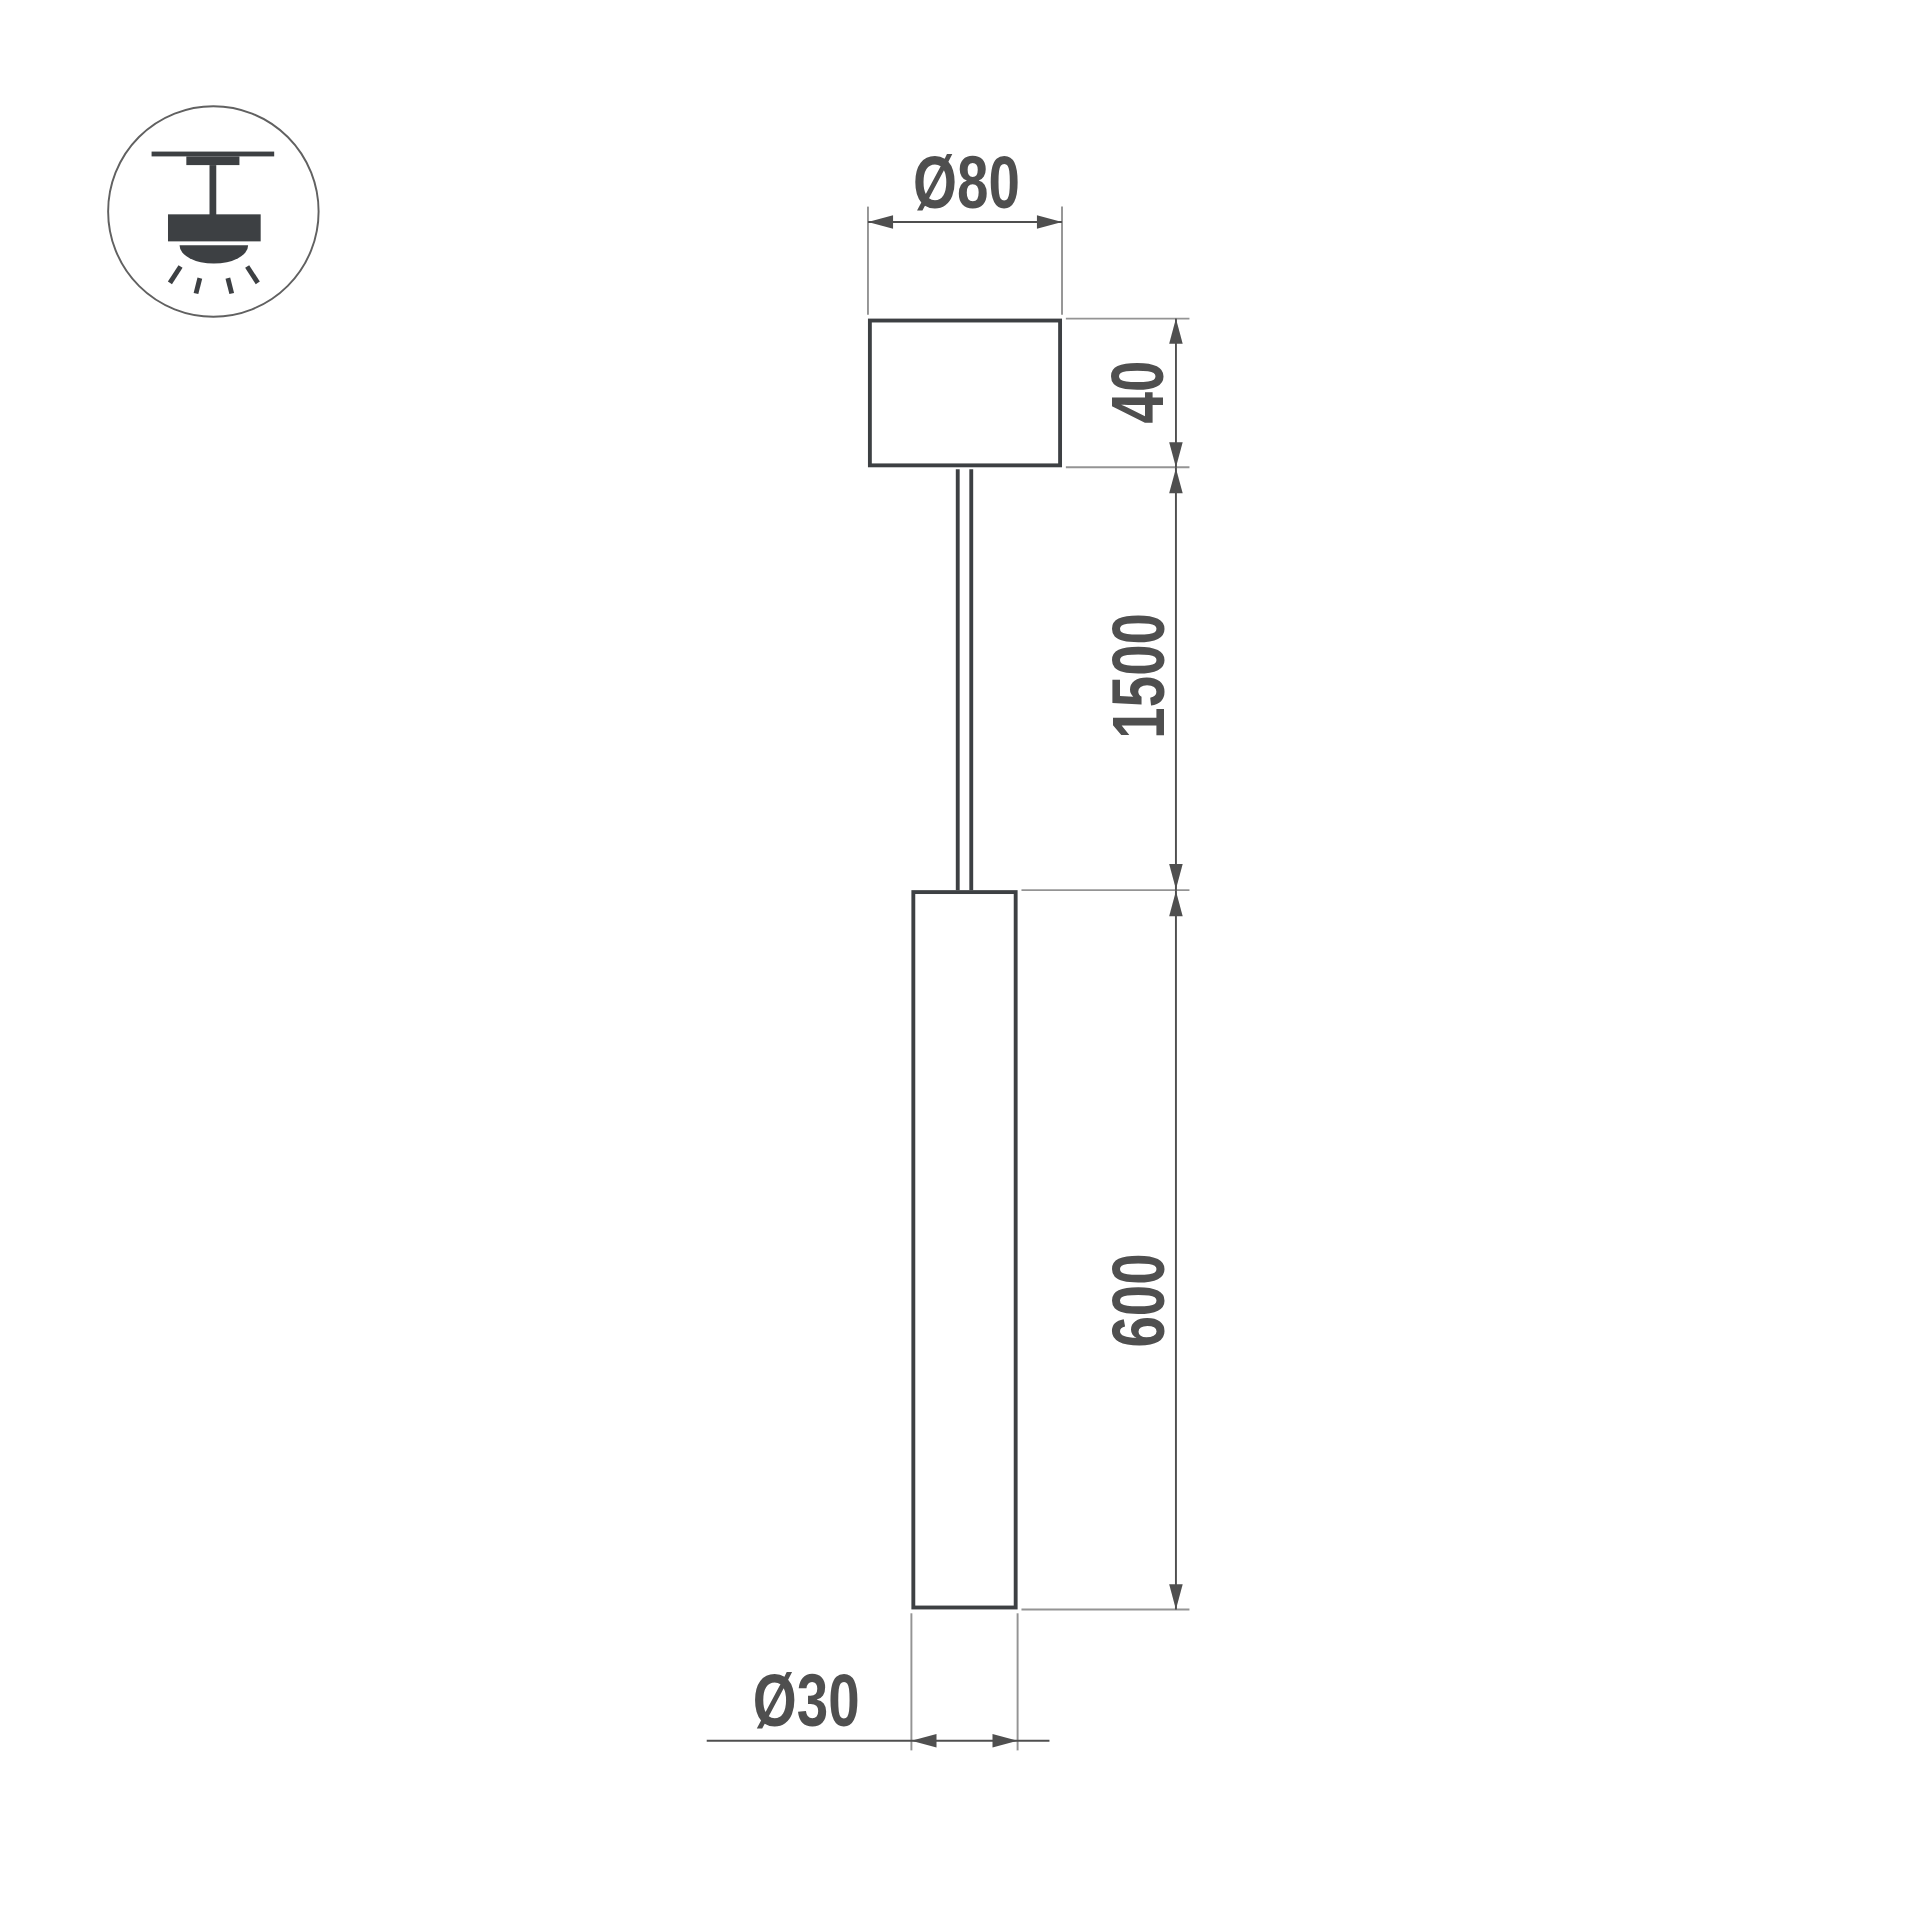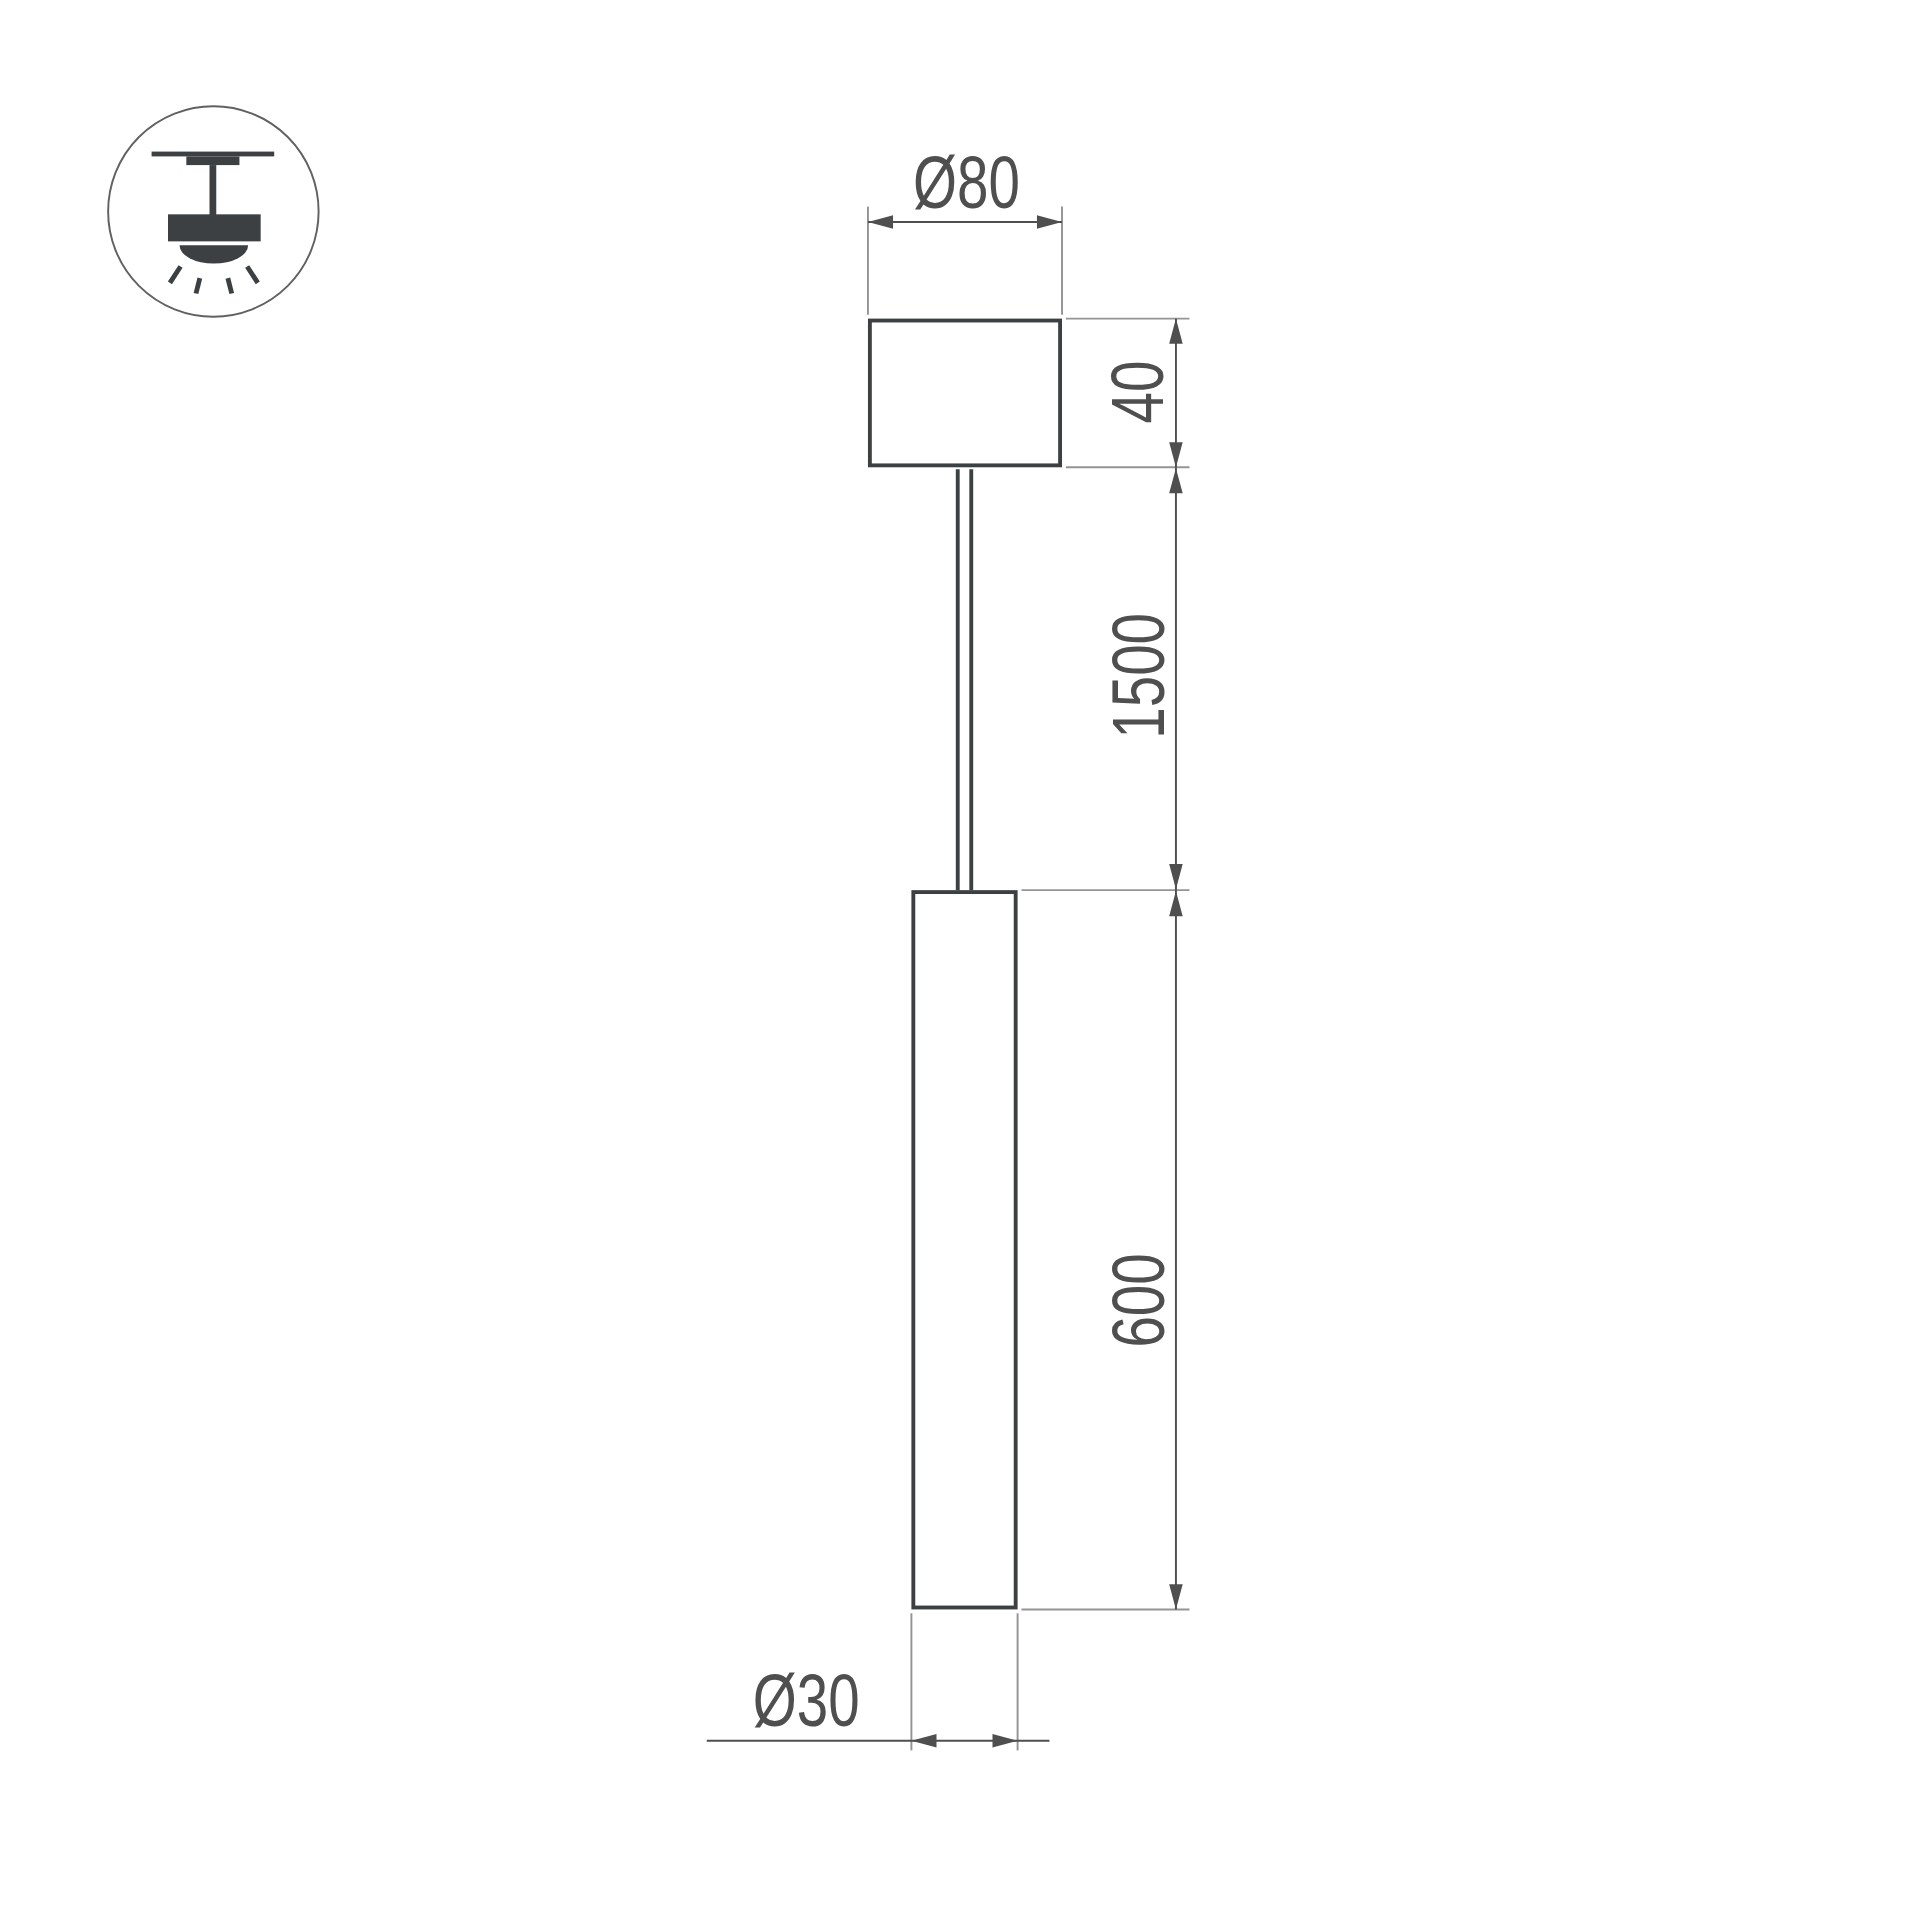--- a/index.html
+++ b/index.html
@@ -7,21 +7,21 @@
     --dimension:#4f4f4f;
     --extension:#949494;
     --background:#ffffff;
   }
   html,body{margin:0;padding:0;}
   body{
     width:1929px;height:1929px;
     background:var(--background);
     font-family:"Liberation Sans","DejaVu Sans",sans-serif;
   }
-  .canvas{position:relative;width:1588px;height:1929px;overflow:hidden;}
+  .canvas{position:relative;width:1588px;height:1929px;overflow:hidden;font-weight:bold;}
   svg{display:block;}
   .ext{stroke:var(--extension);stroke-width:2;fill:none;}
   .dim{stroke:var(--dimension);stroke-width:2;fill:none;}
   .arrow{fill:var(--dimension);stroke:none;}
   .outline{fill:#ffffff;stroke:var(--outline);stroke-width:4;}
   .wire{stroke:var(--outline);stroke-width:4;fill:none;}
   .icon-fill{fill:var(--outline);stroke:none;}
   .icon-ray{stroke:var(--outline);stroke-width:5;fill:none;}
   .icon-circle{fill:none;stroke:#616161;stroke-width:2;}
   text.dim-label{

